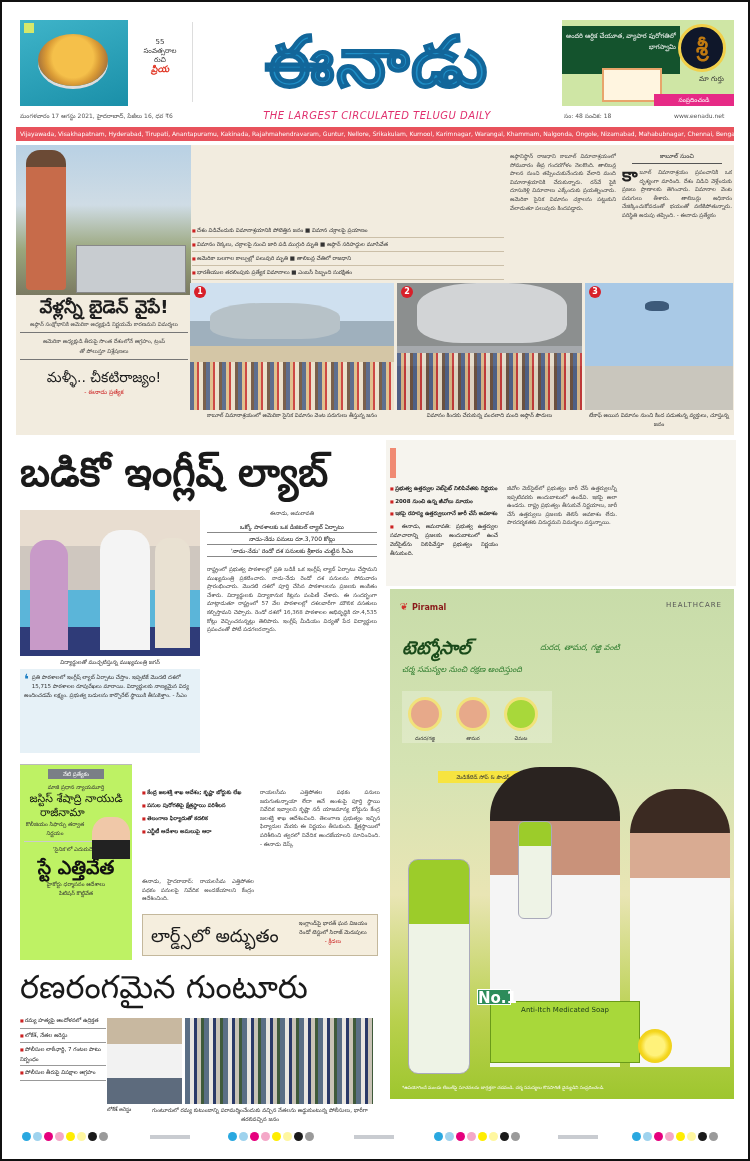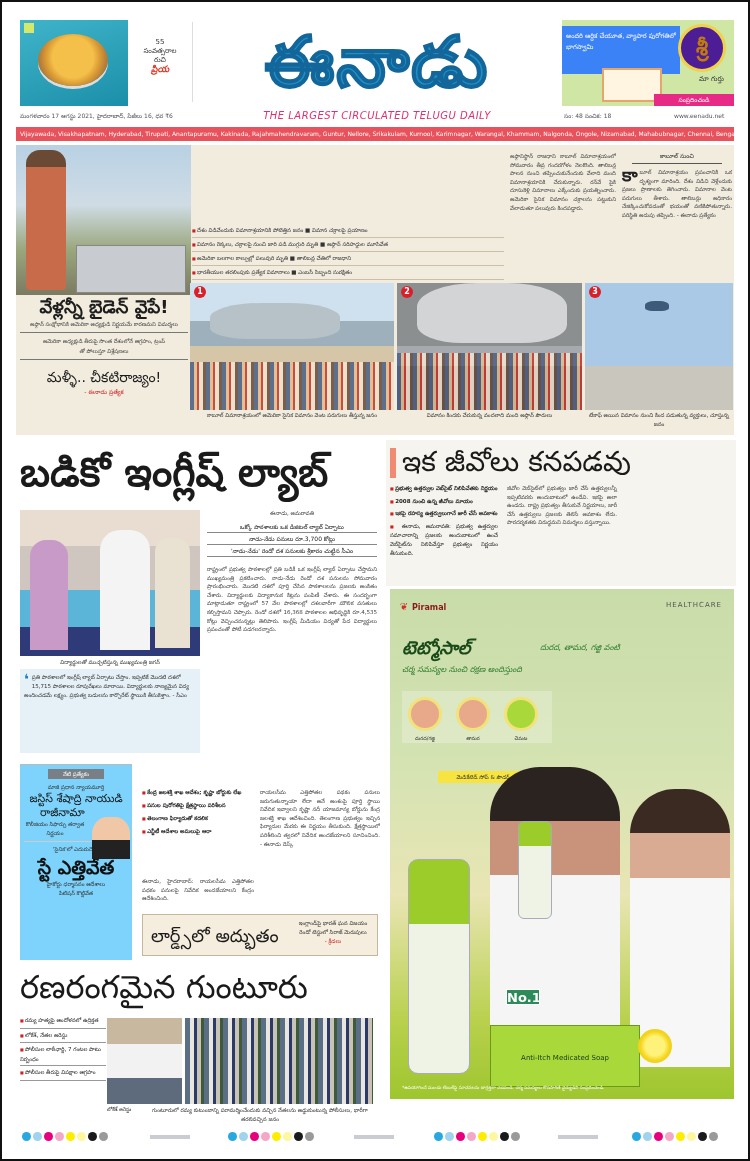--- a/index.html
+++ b/index.html
@@ -18,22 +18,22 @@
 
   .logo { left: 205px; top: 14px; width: 340px; height: 92px; }
   .logo-text { font-family: "DejaVu Sans", sans-serif; font-weight: bold; font-size: 70px; color: #1f8fc7; letter-spacing: 2px; line-height: 92px; text-align: center;
     -webkit-text-stroke: 2px #12669a; text-shadow: 0 0 0 #fff; }
   .tagline { left: 205px; top: 108px; width: 340px; text-align: center; font-size: 10px; font-style: italic; font-weight: normal; color: #e0306e; letter-spacing: 0.5px; }
   .dateline-left { left: 18px; top: 110px; font-size: 6px; color: #555; }
   .dateline-mid { left: 562px; top: 110px; font-size: 6px; color: #555; }
   .dateline-right { left: 672px; top: 110px; font-size: 6px; color: #555; }
 
   .ad-right { left: 560px; top: 18px; width: 172px; height: 86px; background: #cfe6a5; }
-  .ad-right .pinkbar { position:absolute; left: 0; top: 6px; width: 118px; height: 48px; background: #3b82f6; color: #fff; font-size: 6.5px; line-height: 11px; padding: 5px 4px; }
-  .ad-right .badge { position:absolute; right: 8px; top: 4px; width: 48px; height: 48px; border-radius: 50%; background: #4c1d95; border: 3px solid #f1d04a; text-align:center; font-size: 22px; line-height: 42px; color:#c07a10; font-weight:bold; }
+  .ad-right .pinkbar { position:absolute; left: 0; top: 6px; width: 118px; height: 48px; background: #14532d; color: #fff; font-size: 6.5px; line-height: 11px; padding: 5px 4px; text-align: right; }
+  .ad-right .badge { position:absolute; right: 8px; top: 4px; width: 48px; height: 48px; border-radius: 50%; background: #0f172a; border: 3px solid #f1d04a; text-align:center; font-size: 22px; line-height: 42px; color:#c07a10; font-weight:bold; }
   .ad-right .badge-label { position:absolute; right: 10px; top: 55px; font-size: 7px; color:#333; }
   .ad-right .bottombar { position:absolute; right: 0; bottom: 0; width: 80px; height: 12px; background: #e62a86; color:#fff; font-size: 6px; line-height: 12px; text-align:center; }
   .ad-right .board { position:absolute; left: 40px; top: 48px; width: 60px; height: 34px; background: #fff5e0; border: 2px solid #e8a56b; }
 
   .edition-band { left: 14px; top: 125px; width: 718px; height: 14px; background: #e8525c; color: #fff; font-size: 6px; line-height: 14px; padding: 0 4px; white-space: nowrap; overflow: hidden; }
 
   
   .lead-block { left: 14px; top: 143px; width: 718px; height: 290px; background: #f2ecdf; }
   .lead-photo-left { left: 14px; top: 143px; width: 175px; height: 150px; background: linear-gradient(180deg,#b9d1e4 0%, #cfdce5 40%, #9aa67c 70%, #7b7a62 100%); }
   .lead-photo-left .figure { position:absolute; left: 10px; top: 5px; width: 40px; height: 140px; background: linear-gradient(180deg,#6b4a35 0 12%, #c76b4a 12% 100%); border-radius: 14px 14px 4px 4px; }
@@ -99,28 +99,28 @@
   .ad-big .tagline1 { position:absolute; left: 150px; top: 54px; font-size: 8px; color: #2b7a2b; font-style: italic; }
   .ad-big .tagline2 { position:absolute; left: 12px; top: 76px; font-size: 8px; color: #2b7a2b; font-style: italic; }
   .ad-big .symptoms { position:absolute; left: 12px; top: 102px; width: 150px; height: 52px; background: rgba(255,255,255,0.25); }
   .ad-big .sym { position:absolute; top: 6px; width: 34px; height: 34px; border-radius: 50%; border: 3px solid #f1e27a; background: #e7a98a; }
   .ad-big .sym-label { position:absolute; top: 44px; width: 44px; font-size: 5px; text-align: center; color:#333; }
   .ad-big .yellow-tag { position:absolute; left: 48px; top: 182px; width: 90px; height: 12px; background: #f7e440; font-size: 5.5px; line-height: 12px; text-align: center; color: #333; }
   .ad-big .bottle1 { position:absolute; left: 18px; top: 270px; width: 62px; height: 215px; background: linear-gradient(180deg,#9ccc2a 0 30%, #eef3e6 30% 100%); border-radius: 10px; border: 1px solid #aab; }
   .ad-big .bottle2 { position:absolute; left: 128px; top: 232px; width: 34px; height: 98px; background: linear-gradient(180deg,#9ccc2a 0 25%, #eef3e6 25% 100%); border-radius: 6px; border: 1px solid #aab; }
   .ad-big .man { position:absolute; left: 100px; top: 178px; width: 130px; height: 300px; background: linear-gradient(180deg,#2a2320 0 18%, #c9927a 18% 36%, #f5f5f5 36% 100%); border-radius: 50px 50px 0 0; }
   .ad-big .woman { position:absolute; left: 240px; top: 200px; width: 100px; height: 278px; background: linear-gradient(180deg,#3b2a22 0 16%, #d9ab92 16% 32%, #f7f7f7 32% 100%); border-radius: 45px 45px 0 0; }
-  .ad-big .soap { position:absolute; left: 100px; top: 436px; width: 150px; height: 62px; background: #a8d83a; border: 1px solid #6a9a18; font-size: 7px; color: #1a3a1a; text-align: center; padding-top: 28px; }
-  .ad-big .no1 { position:absolute; left: 116px; top: 400px; width: 34px; height: 16px; background: #2d8b5a; color: #fff; font-size: 13px; font-weight: bold; text-align: left; line-height: 16px; border: 1px solid #fff; }
+  .ad-big .soap { position:absolute; left: 100px; top: 412px; width: 150px; height: 62px; background: #a8d83a; border: 1px solid #6a9a18; font-size: 7px; color: #1a3a1a; text-align: center; padding-top: 4px; }
+  .ad-big .no1 { position:absolute; left: 87px; top: 400px; width: 34px; height: 16px; background: #2d8b5a; color: #fff; font-size: 15px; font-weight: bold; text-align: left; line-height: 16px; border: 1px solid #fff; }
   .ad-big .lemon { position:absolute; left: 248px; top: 440px; width: 34px; height: 34px; border-radius: 50%; background: radial-gradient(circle,#fff27a 0 40%,#f4d61e 60%,#e2c318 100%); }
   .ad-big .fineprint { position:absolute; left: 12px; bottom: 8px; width: 320px; font-size: 4.5px; color: #fff; line-height: 6px; }
 
   
   .sep-h { height: 1px; background: #ccc; }
-  .column-box { left: 18px; top: 762px; width: 112px; height: 196px; background: #7dd3fc; border-top: 1px solid #bbb; }
+  .column-box { left: 18px; top: 762px; width: 112px; height: 196px; background: #bef264; border-top: 1px solid #bbb; }
   .column-box .tag { display: block; margin: 4px auto; width: 56px; height: 10px; background: #7a7f86; color: #fff; font-size: 5.5px; text-align: center; line-height: 10px; }
   .column-box .p { font-size: 5.5px; text-align: center; color: #333; line-height: 9px; }
   .column-box .h { font-size: 11px; text-align: center; color: #111; line-height: 14px; }
   .column-box .h2 { font-size: 19px; text-align: center; color: #111; line-height: 26px; font-weight: bold; }
   .portrait { left: 90px; top: 815px; width: 38px; height: 42px; background: linear-gradient(180deg,#f0c8a8 0 55%, #222 55% 100%); border-radius: 40% 40% 0 0; }
 
   .seema-headline { left: 138px; top: 758px; width: 240px; font-size: 16px; color: #1a1a1a; line-height: 24px; }
   .seema-headline .red { color: #d8202a; }
   .seema-bullets { left: 140px; top: 786px; width: 112px; }
   .seema-bullets li { list-style: none; font-size: 5.5px; line-height: 9px; color: #222; font-weight: bold; margin-bottom: 4px; }
@@ -241,21 +241,20 @@
   <div class="abs story2-sub">
     <div class="byline">ఈనాడు, అమరావతి</div>
     <div class="deck">ఒక్కో పాఠశాలకు ఒక డిజిటల్ ల్యాబ్ ఏర్పాటు</div>
     <div class="deck">నాడు-నేడు పనులు రూ.3,700 కోట్లు</div>
     <div class="deck">'నాడు-నేడు' రెండో దశ పనులకు శ్రీకారం చుట్టిన సీఎం</div>
   </div>
   <div class="abs story2-body">రాష్ట్రంలో ప్రభుత్వ పాఠశాలల్లో ప్రతి బడికీ ఒక ఇంగ్లీష్ ల్యాబ్ ఏర్పాటు చేస్తామని ముఖ్యమంత్రి ప్రకటించారు. నాడు-నేడు రెండో దశ పనులను సోమవారం ప్రారంభించారు. మొదటి దశలో పూర్తి చేసిన పాఠశాలలను ప్రజలకు అంకితం చేశారు. విద్యార్థులకు విద్యాకానుక కిట్లను పంపిణీ చేశారు. ఈ సందర్భంగా మాట్లాడుతూ రాష్ట్రంలో 57 వేల పాఠశాలల్లో దశలవారీగా మౌలిక వసతులు కల్పిస్తామని చెప్పారు. రెండో దశలో 16,368 పాఠశాలల అభివృద్ధికి రూ.4,535 కోట్లు వెచ్చించనున్నట్లు తెలిపారు. ఇంగ్లీష్ మీడియం విద్యతో పేద విద్యార్థులు ప్రపంచంతో పోటీ పడగలరన్నారు.</div>
 
   <div class="abs go-block"></div>
   <div class="abs go-accent"></div>
-  <div class="abs go-headline">ఇక జీవోలు కనపడవు</div>
   <ul class="abs go-bullets">
     <li>ప్రభుత్వ ఉత్తర్వుల వెబ్‌సైట్ నిలిపివేతకు నిర్ణయం</li>
     <li>2008 నుంచి ఉన్న జీవోలు మాయం</li>
     <li>ఇకపై రహస్య ఉత్తర్వులుగానే జారీ చేసే అవకాశం</li>
     <li class="go-col" style="font-weight:normal;">ఈనాడు, అమరావతి: ప్రభుత్వ ఉత్తర్వుల సమాచారాన్ని ప్రజలకు అందుబాటులో ఉంచే వెబ్‌సైట్‌ను నిలిపివేస్తూ ప్రభుత్వం నిర్ణయం తీసుకుంది.</li>
   </ul>
   <div class="abs go-col go-col2">జీవోల వెబ్‌సైట్‌లో ప్రభుత్వం జారీ చేసే ఉత్తర్వులన్నీ ఇప్పటివరకు అందుబాటులో ఉండేవి. ఇకపై అలా ఉండదు. రాష్ట్ర ప్రభుత్వం తీసుకునే నిర్ణయాలు, జారీ చేసే ఉత్తర్వులు ప్రజలకు తెలిసే అవకాశం లేదు. పారదర్శకతకు విరుద్ధమని విమర్శలు వస్తున్నాయి.</div>
 
   <div class="abs ad-big">
     <div class="brand">Piramal</div>

